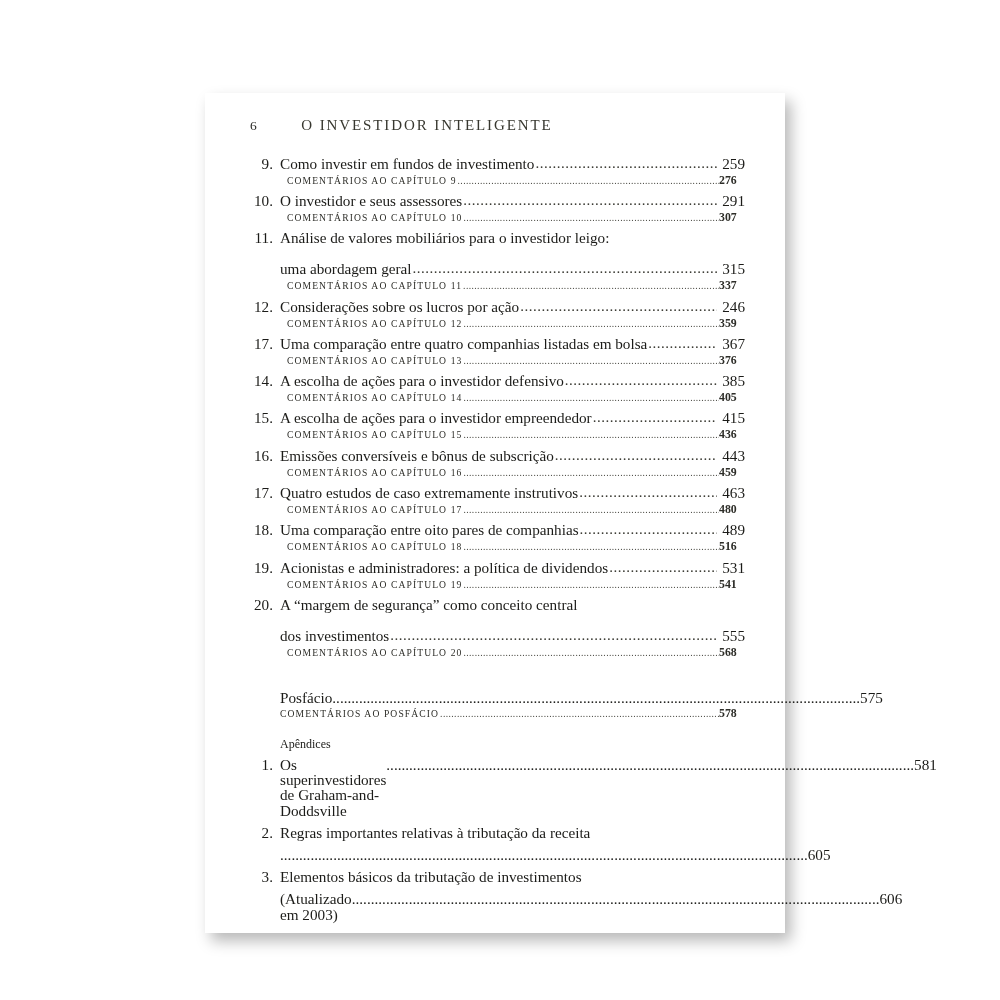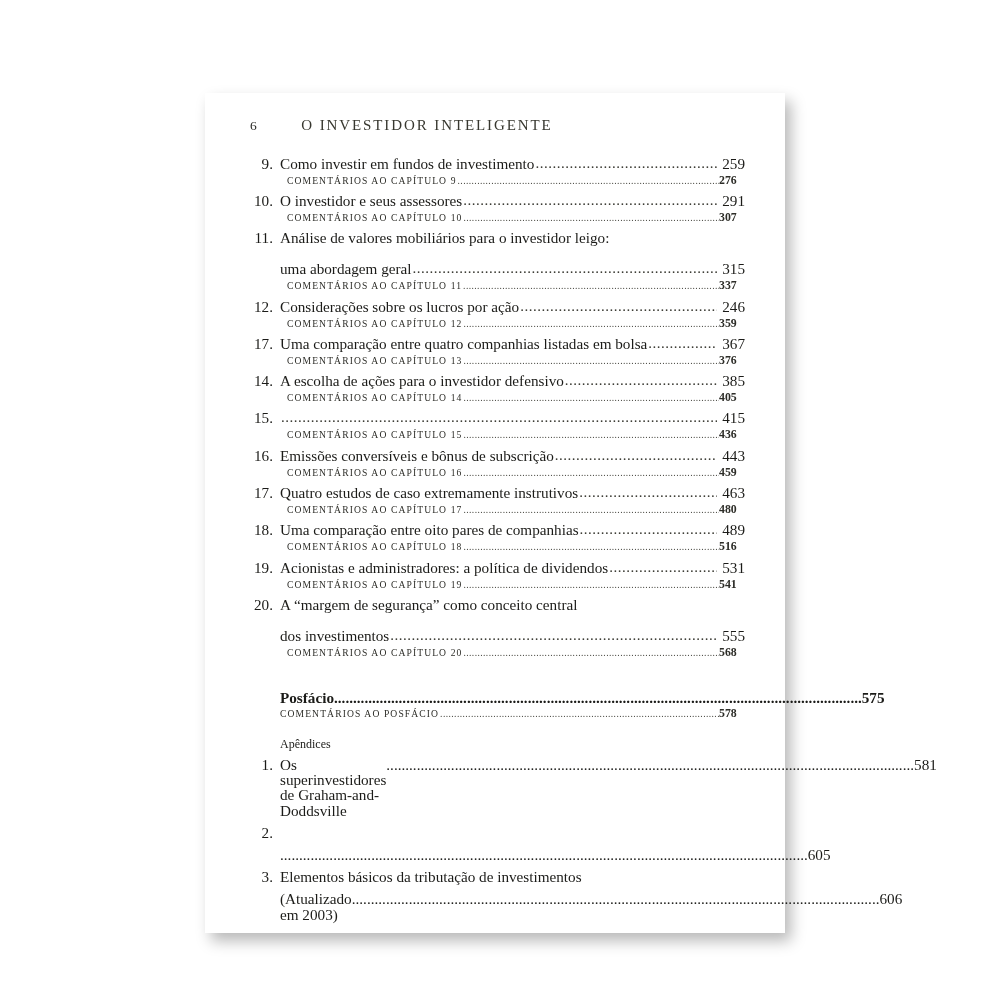--- a/index.html
+++ b/index.html
@@ -130,21 +130,20 @@
     min-width: 26px;
     font-weight: bold;
   }
 
   .gap-lg { height: 26px; }
   .gap-md { height: 18px; }
 
   .plain {
     margin-top: 5px;
     font-size: 15.2px;
-    font-weight: bold;
   }
   .plain .num { width: 30px; flex: 0 0 30px; }
 
   .section-head {
     margin-top: 0px;
     font-size: 12px;
   }
   .section-head .num { width: 30px; flex: 0 0 30px; }
 
   .appendix-row { margin-top: 7px; font-size: 15.2px; }
@@ -246,20 +245,21 @@
           </div>
           <div class="row cmt">
             <span class="num"></span>
             <span class="indent"></span>
             <span class="txt">Comentários ao Capítulo 14</span>
             <span class="leader">...........................................................................................................................................</span>
             <span class="pg">405</span>
           </div>
           <div class="row chap">
             <span class="num">15.</span>
+            <span class="txt">A escolha de ações para o investidor empreendedor</span>
             <span class="leader">...........................................................................................................................................</span>
             <span class="pg">415</span>
           </div>
           <div class="row cmt">
             <span class="num"></span>
             <span class="indent"></span>
             <span class="txt">Comentários ao Capítulo 15</span>
             <span class="leader">...........................................................................................................................................</span>
             <span class="pg">436</span>
           </div>
@@ -359,20 +359,21 @@
 
       <div id="appendix-host">
           <div class="row appendix-row">
             <span class="num">1.</span>
             <span class="txt">Os superinvestidores de Graham-and-Doddsville</span>
             <span class="leader">...........................................................................................................................................</span>
             <span class="pg">581</span>
           </div>
           <div class="row appendix-row">
             <span class="num">2.</span>
+            <span class="txt">Regras importantes relativas à tributação da receita</span>
           </div>
           <div class="row appendix-row">
             <span class="num"></span>
             <span class="leader">...........................................................................................................................................</span>
             <span class="pg">605</span>
           </div>
           <div class="row appendix-row">
             <span class="num">3.</span>
             <span class="txt">Elementos básicos da tributação de investimentos</span>
           </div>

